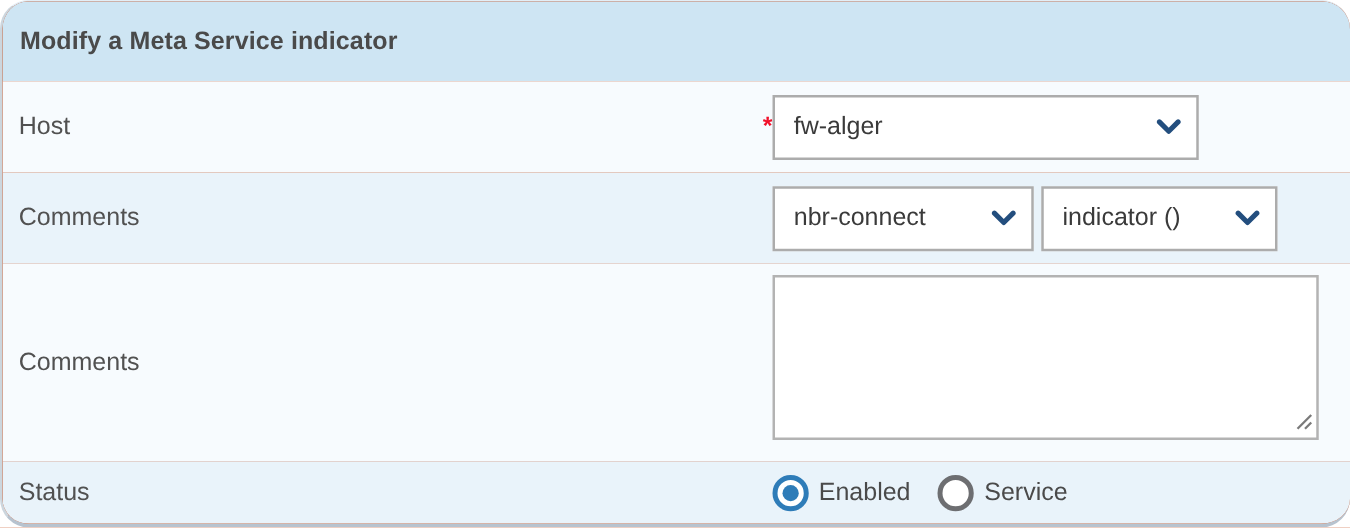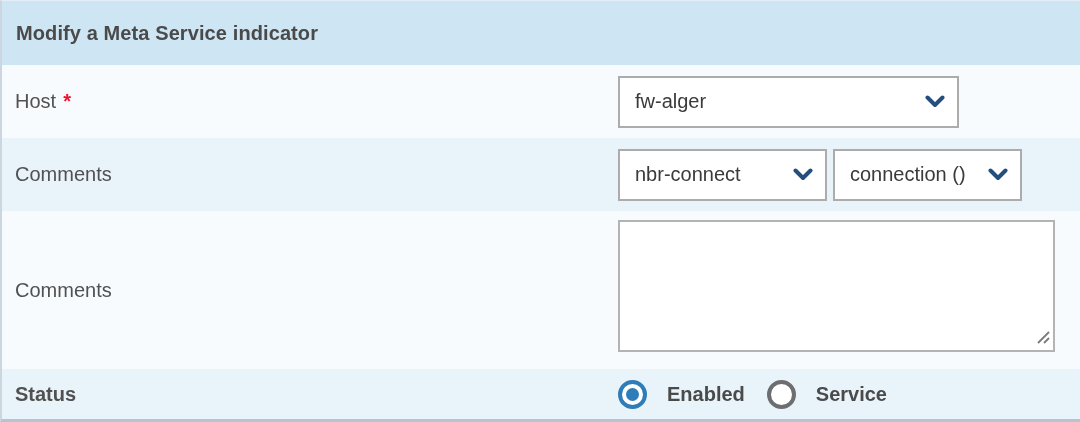--- a/index.html
+++ b/index.html
@@ -7,20 +7,21 @@
   body { font-family: "Liberation Sans", "DejaVu Sans", sans-serif; }
 
   .panel {
     width: 1080px;
     height: 422px;
     border-top: 1px solid #e3eef6;
     border-left: 2px solid #ccd6de;
     border-bottom: 3px solid #b7c3cf;
     overflow: hidden;
     background: #c2410c;
+    border-radius: 23px;
   }
 
   .panel-header {
     height: 64px;
     background: #cee5f3;
     display: flex;
     align-items: center;
     padding-left: 14px;
   }
   .panel-title {
@@ -33,31 +34,32 @@
   .form-row {
     display: flex;
     align-items: center;
   }
   .row-light { background: #f7fbfe; }
   .row-blue  { background: #e9f3fa; }
 
   .row-host    { height: 73px; }
   .row-service { height: 73px; }
   .row-comments{ height: 158px; align-items: flex-start; }
-  .row-status  { height: 50px; font-weight: bold; }
+  .row-status  { height: 50px; }
 
   .label-cell {
     width: 616px;
     flex: 0 0 616px;
     padding-left: 13px;
     font-size: 20px;
     color: #515151;
     display: flex;
     align-items: center;
     gap: 7px;
+    justify-content: space-between;
   }
   .row-comments .label-cell { align-self: center; }
 
   .required-star {
     color: #f1112b;
     font-weight: 700;
     font-size: 20px;
   }
 
   .controls-cell {
@@ -105,21 +107,21 @@
   }
   .resize-handle {
     position: absolute;
     right: 4px;
     bottom: 7px;
     pointer-events: none;
   }
 
   
   .radio-group { display: flex; align-items: center; gap: 22px; }
-  .radio-option { display: flex; align-items: center; gap: 20px; cursor: pointer; }
+  .radio-option { display: flex; align-items: center; gap: 8px; cursor: pointer; }
   .radio-circle {
     width: 29px;
     height: 29px;
     border-radius: 50%;
     border: 4px solid #6d6e71;
     background: #ffffff;
     display: flex;
     align-items: center;
     justify-content: center;
     flex: 0 0 auto;
@@ -167,21 +169,21 @@
     <div class="controls-cell">
       <div class="select-box select-service">
         <span class="select-value">nbr-connect</span>
         <span class="chevron">
           <svg width="20" height="13" viewBox="0 0 20 13">
             <polyline points="2.5,2.5 10,10 17.5,2.5" fill="none" stroke="#234e7e" stroke-width="4" stroke-linecap="round" stroke-linejoin="round"></polyline>
           </svg>
         </span>
       </div>
       <div class="select-box select-metric">
-        <span class="select-value">connection ()</span>
+        <span class="select-value">indicator ()</span>
         <span class="chevron">
           <svg width="20" height="13" viewBox="0 0 20 13">
             <polyline points="2.5,2.5 10,10 17.5,2.5" fill="none" stroke="#234e7e" stroke-width="4" stroke-linecap="round" stroke-linejoin="round"></polyline>
           </svg>
         </span>
       </div>
     </div>
   </div>
 
   <div class="form-row row-comments row-light">

